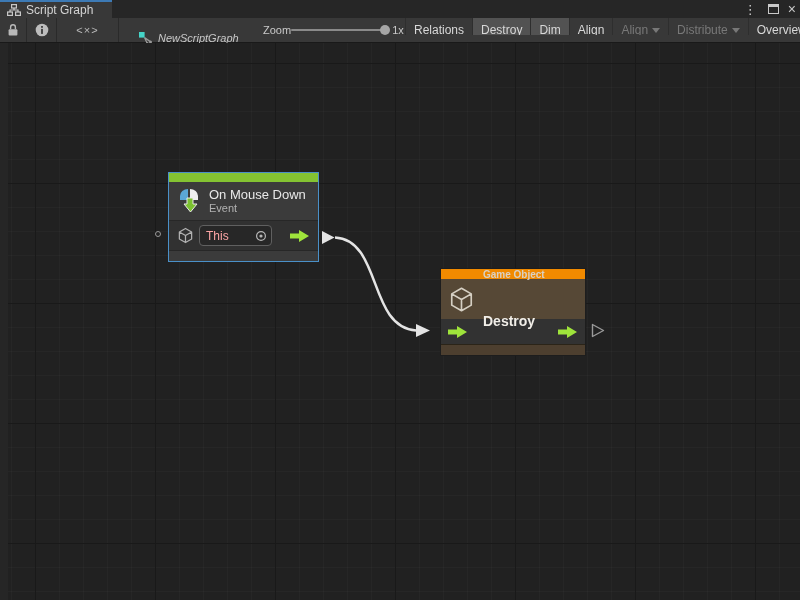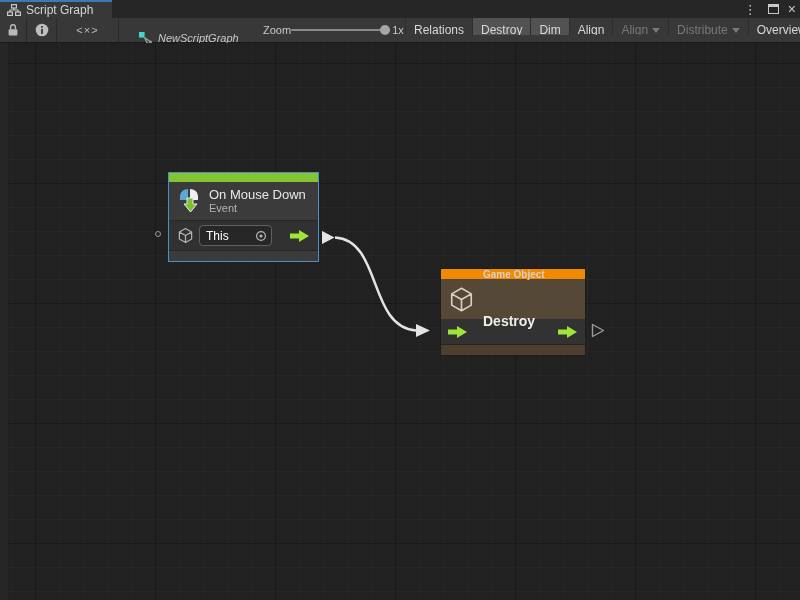--- a/index.html
+++ b/index.html
@@ -60,21 +60,21 @@
   .omd-bar { height:9px; }
   .omd-head { height:38px; background:#3b3b3b; display:flex; align-items:center; gap:8px; padding-left:8px; }
   .omd-title { font-size:13px; color:#e8e8e8; line-height:15px; white-space:nowrap; }
   .omd-sub { font-size:11px; color:#b2b2b2; line-height:13px; }
   .omd-ports { position:relative; height:30px; background:#313131; border-top:1px solid #272727;
                display:flex; align-items:center; padding:0 8px; }
   .omd-footer { height:11px; background:#3b3b3b; border-top:1px solid #272727; }
 
   .field { display:flex; align-items:center; height:21px; background:#272727; border:1px solid #606060;
            border-radius:4px; padding:0 4px 0 6px; }
-  .field-text { flex:1; font-size:12px; color:#ffffff; white-space:nowrap; overflow:hidden; }
+  .field-text { flex:1; font-size:12px; color:#fca5a5; white-space:nowrap; overflow:hidden; }
   .port-circle { position:absolute; width:6px; height:6px; border:1.5px solid #989898; border-radius:50%; }
 
   .node-dst { left:432px; top:225px; width:146px; background:#323232; border:1px solid #1d1d1d; }
   .dst-bar { height:10px; }
   .dst-head { height:40px; background:#564836; display:flex; align-items:center; gap:8px; padding-left:7px;font-weight:bold; }
   .dst-kicker { font-size:10px; color:#d8d1c5; line-height:12px; white-space:nowrap; }
   .dst-title { font-size:14px; color:#f1eee8; line-height:16px;margin-top:32px; }
   .dst-row1 { height:25px; display:flex; align-items:center; justify-content:space-between; padding:0 7px; }
   .dst-row2 { position:relative; height:25px; display:flex; align-items:center; padding:0 7px; }
   .dst-footer { height:11px; background:#4d3f2f; border-top:1px solid #2b2418; }

